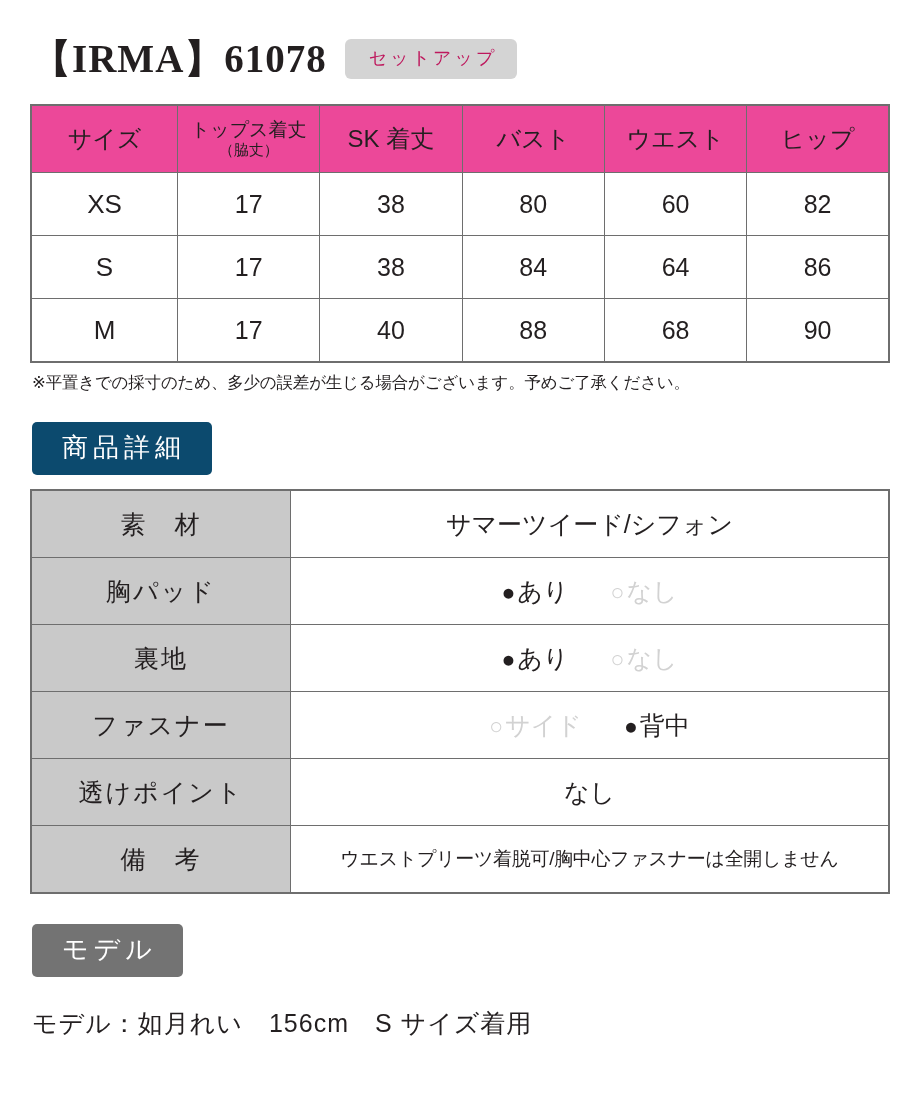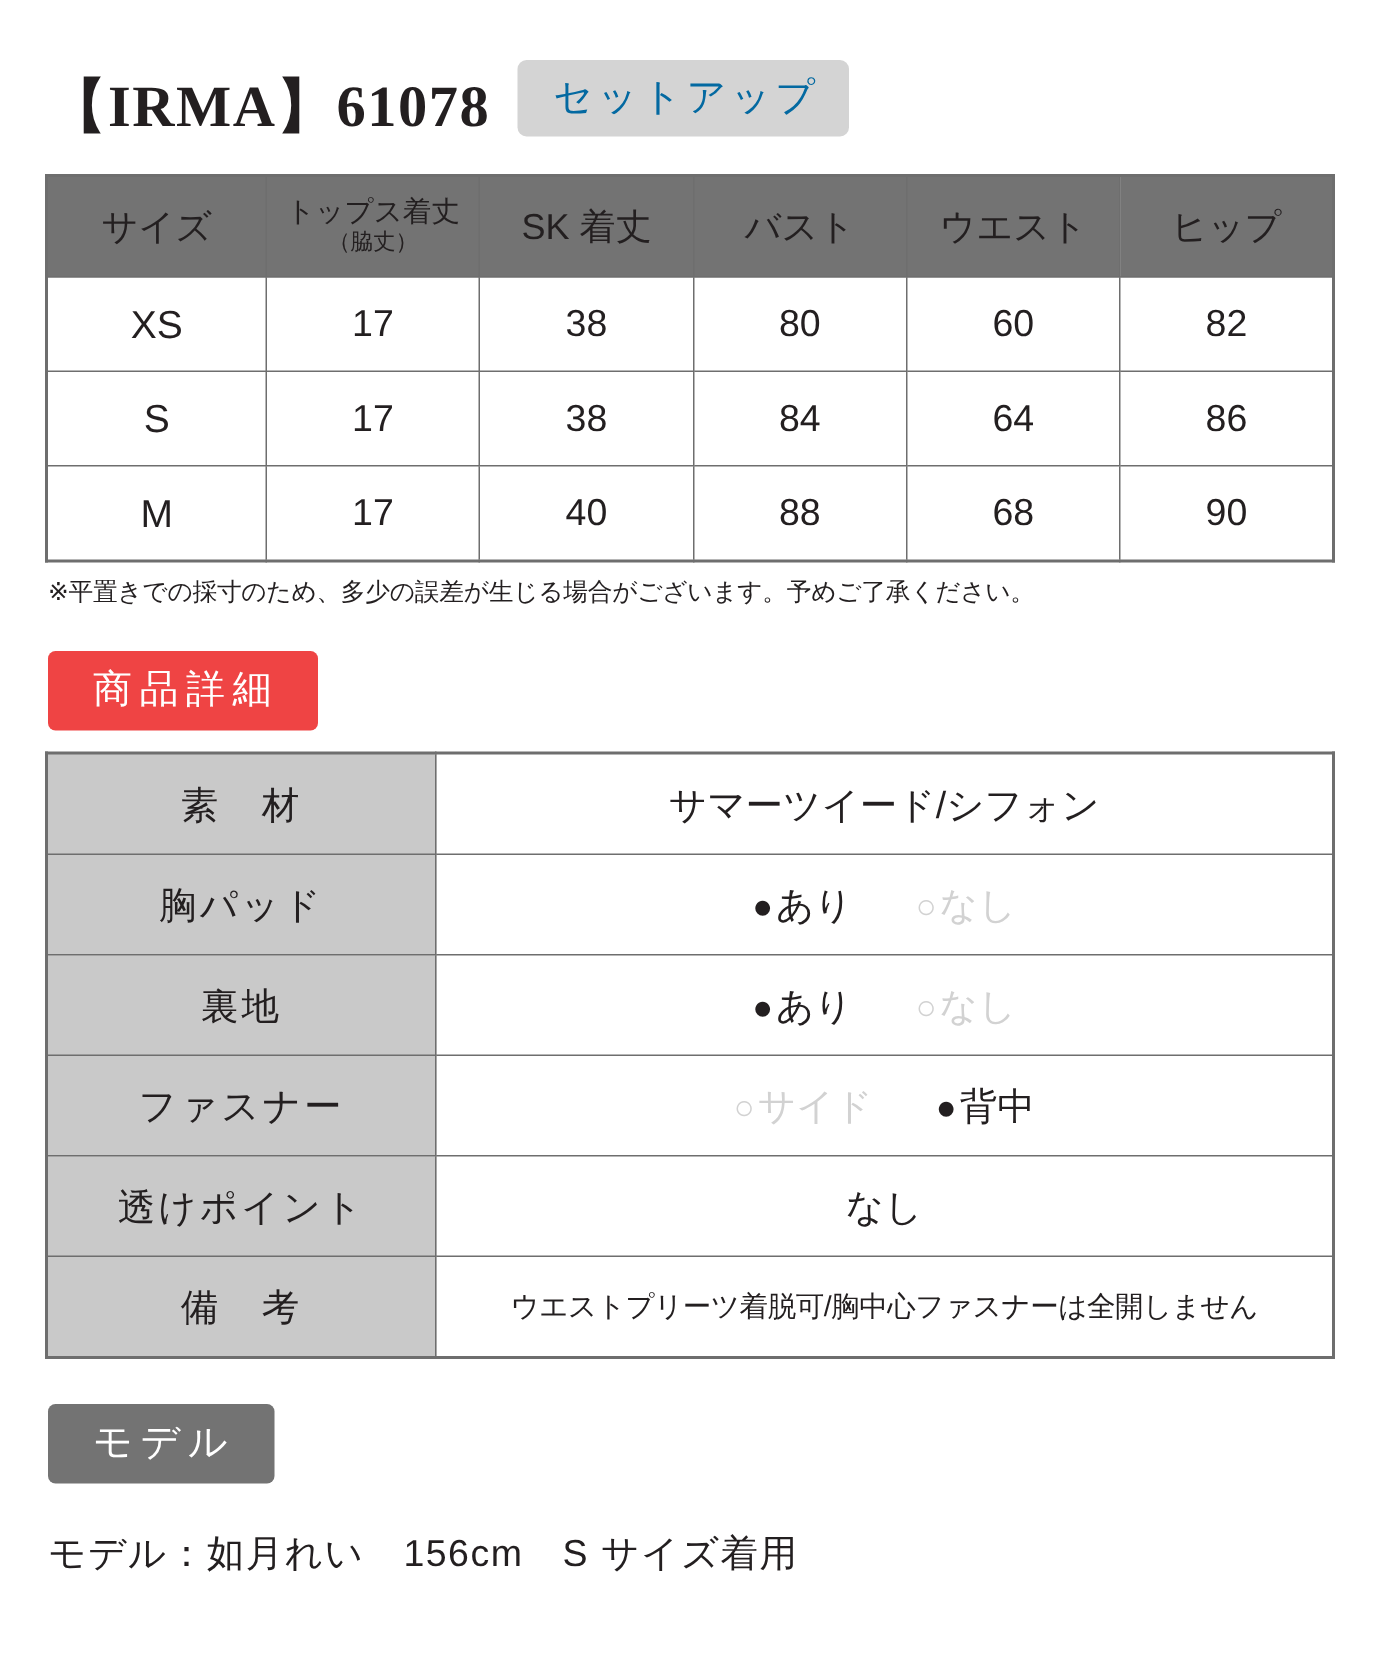--- a/index.html
+++ b/index.html
@@ -28,26 +28,25 @@
     align-items: center;
     gap: 18px;
     margin: 6px 0 18px 2px;
   }
   .brand-code {
     font-family: "Liberation Serif", "DejaVu Serif", serif;
     font-size: 39px;
     font-weight: 700;
     letter-spacing: 1px;
     white-space: nowrap;
-    margin-top: 12px;
   }
   .title-chip {
     background: #d4d4d4;
-    color: #0369a1;
-    font-size: 26px;
+    color: #be185d;
+    font-size: 18px;
     letter-spacing: 3px;
     padding: 7px 20px 9px 24px;
     border-radius: 6px;
     white-space: nowrap;
   }
 
   
   table {
     border-collapse: collapse;
     width: 100%;
@@ -59,21 +58,21 @@
   .size-table th, .size-table td {
     border: 1px solid #6e6e6e;
     text-align: center;
     font-size: 25px;
     font-weight: 400;
     padding: 0;
     height: 62px;
     vertical-align: middle;
   }
   .size-table thead th {
-    background: #737373;
+    background: #ec4899;
     height: 66px;
     font-size: 24px;
   }
   .size-table thead th.two-line {
     font-size: 19px;
     line-height: 1.15;
   }
   .size-table thead th.two-line .sub {
     font-size: 15px;
     display: block;
@@ -85,21 +84,21 @@
   .note {
     font-size: 16.5px;
     margin: 9px 0 0 2px;
     letter-spacing: -0.2px;
     color: #231f20;
   }
 
   
   .section-chip {
     display: inline-block;
-    background: #ef4444;
+    background: #0c4a6e;
     color: #ffffff;
     font-size: 26px;
     letter-spacing: 5px;
     padding: 8px 26px 10px 30px;
     border-radius: 5px;
     margin: 28px 0 14px 2px;
   }
   .section-chip.model-chip {
     background: #737373;
     margin-top: 30px;

